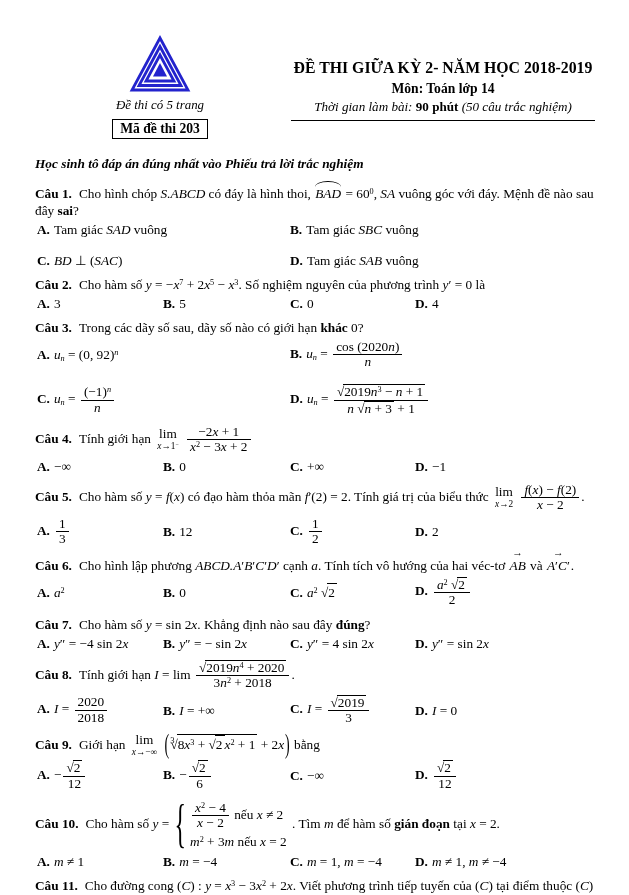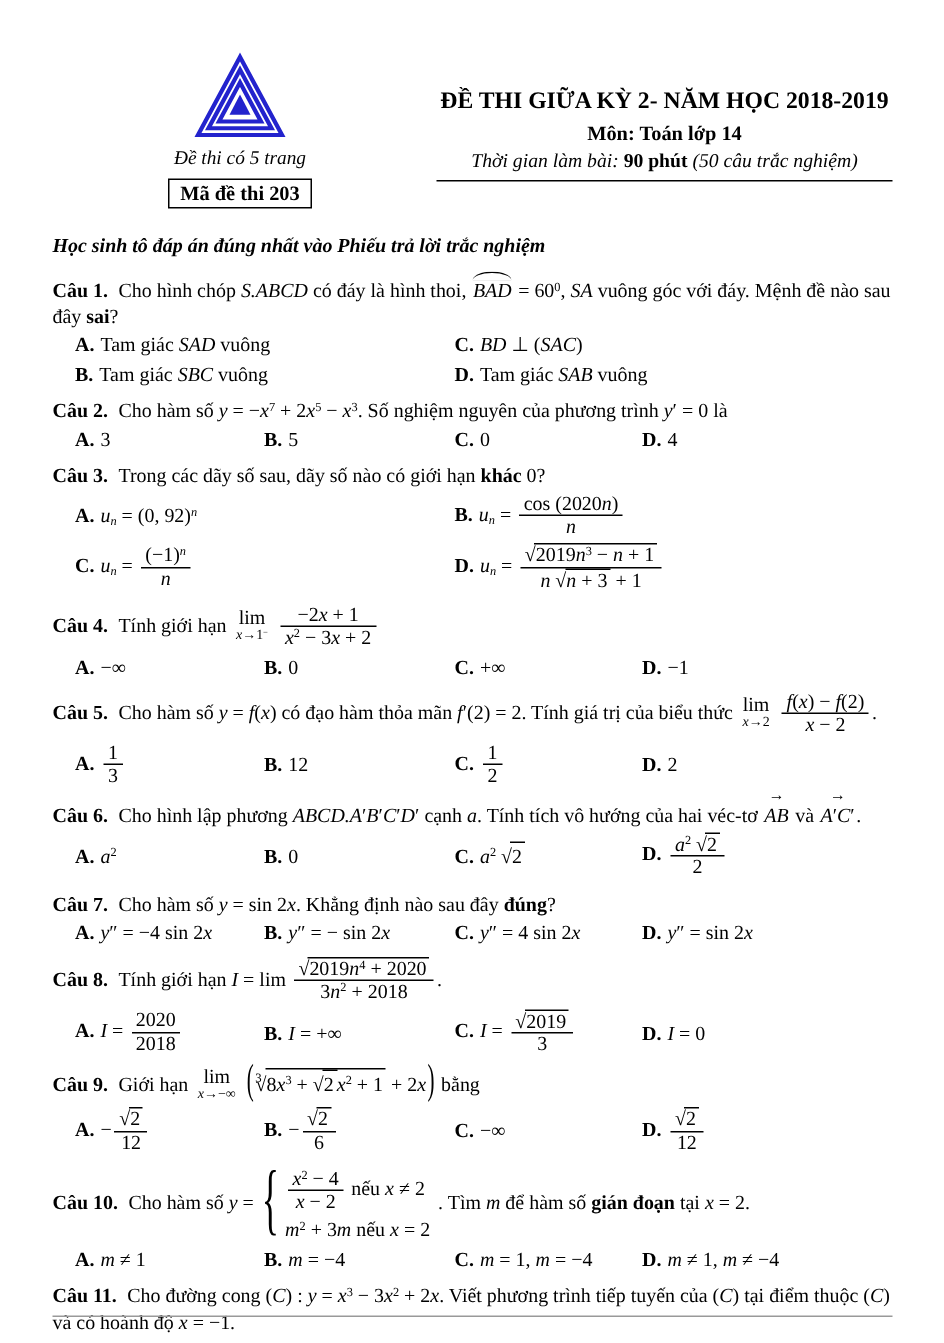--- a/index.html
+++ b/index.html
@@ -18,21 +18,21 @@
   .h-right{flex:1;text-align:center;padding-top:24px;margin-left:6px;}
   .title{font-weight:bold;font-size:15.8px;white-space:nowrap;}
   .subject{font-weight:bold;font-size:13.6px;margin-top:1px;}
   .time{font-size:13.1px;margin-top:1px;}
   .h-rule{border-bottom:1.3px solid #000;margin-top:5px;}
   .instruction{font-weight:bold;margin:16px 0 12px 0;font-style:italic;}
   
   .question{margin-bottom:7px;}
   .qbody{margin-bottom:2px;}
   .qlabel{margin-right:7px;}
-  .answers{display:grid;margin-left:15px;row-gap:2px;align-items:center;}
+  .answers{display:grid;margin-left:2px;row-gap:13px;align-items:center;}
   .cols-4{grid-template-columns:126px 127px 125px auto;}
   .cols-2{grid-template-columns:253px auto;}
   .answer{padding:0;}
   .alabel{margin-right:4px;}
   
   i{font-style:italic;}
   sup{font-size:.62em;vertical-align:.5em;line-height:0;}
   sub{font-size:.62em;vertical-align:-.25em;line-height:0;}
   .fr{display:inline-block;vertical-align:middle;text-align:center;line-height:1.08;margin:1px 2px;}
   .fr .nu{display:block;padding:0 3px;}
@@ -84,22 +84,22 @@
     </div>
   </div>
 
   <div class="instruction">Học sinh tô đáp án đúng nhất vào Phiếu trả lời trắc nghiệm</div>
 
   <div class="questions">
       <div class="question">
         <div class="qbody"><b class="qlabel">Câu 1.</b><span>Cho hình chóp <i>S.ABCD</i> có đáy là hình thoi, <span class="hat"><i>BAD</i></span> = 60<sup>0</sup>, <i>SA</i> vuông góc với đáy. Mệnh đề nào sau đây <b>sai</b>?</span></div>
         <div class="answers cols-2">
           <div class="answer"><b class="alabel">A.</b><span>Tam giác <i>SAD</i> vuông</span></div>
+          <div class="answer"><b class="alabel">B.</b><span>Tam giác <i>SBC</i> vuông</span></div>
           <div class="answer"><b class="alabel">C.</b><span><i>BD</i> ⊥ (<i>SAC</i>)</span></div>
-          <div class="answer"><b class="alabel">B.</b><span>Tam giác <i>SBC</i> vuông</span></div>
           <div class="answer"><b class="alabel">D.</b><span>Tam giác <i>SAB</i> vuông</span></div>
         </div>
       </div>
       <div class="question">
         <div class="qbody"><b class="qlabel">Câu 2.</b><span>Cho hàm số <i>y</i> = −<i>x</i><sup>7</sup> + 2<i>x</i><sup>5</sup> − <i>x</i><sup>3</sup>. Số nghiệm nguyên của phương trình <i>y</i>′ = 0 là</span></div>
         <div class="answers cols-4">
           <div class="answer"><b class="alabel">A.</b><span>3</span></div>
           <div class="answer"><b class="alabel">B.</b><span>5</span></div>
           <div class="answer"><b class="alabel">C.</b><span>0</span></div>
           <div class="answer"><b class="alabel">D.</b><span>4</span></div>

